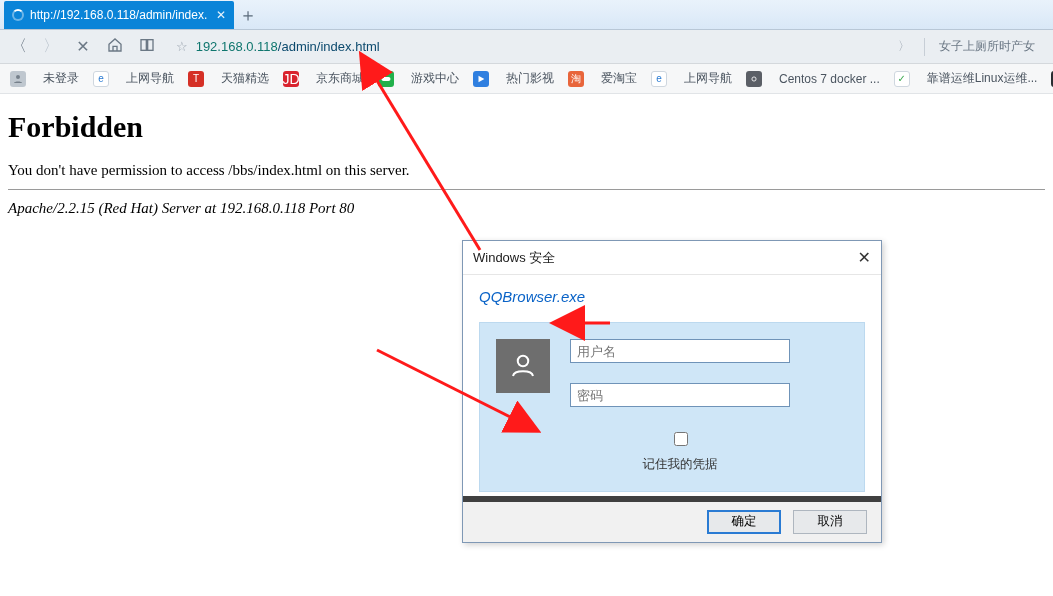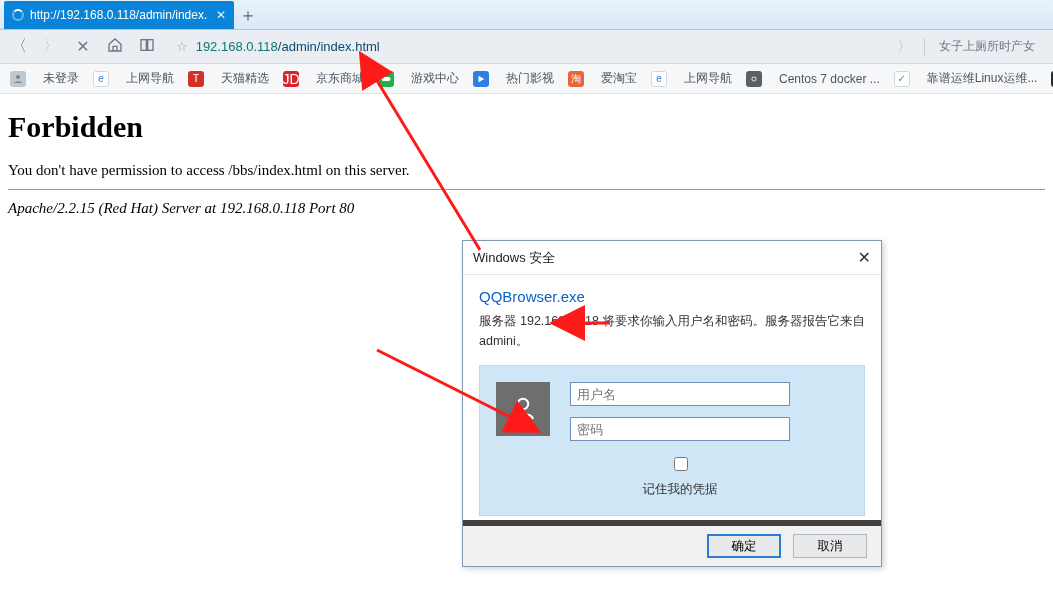--- a/index.html
+++ b/index.html
@@ -94,32 +94,32 @@
     font-family: "Microsoft YaHei","Segoe UI",sans-serif;
   }
   .dlg-title {
     height:34px; display:flex; align-items:center; padding:0 10px;
     font-size:13px; color:#1b1b1b; justify-content:space-between;
     border-bottom:1px solid #e6e6e6;
     gap:24px;
   }
   .dlg-close { font-size:16px; color:#333; cursor:pointer; }
   .dlg-body { padding:10px 16px 4px 16px; color:#333; font-size:12.5px; line-height:1.55; }
-  .dlg-app { color:#0a63c7; font-size:15px; margin-bottom:4px; }
+  .dlg-app { color:#0a63c7; font-size:15px; margin-bottom:4px;font-style:italic; }
   .dlg-msg { color:#333; }
   .dlg-warn { margin-top:14px; color:#333; }
   .cred {
     margin:14px 0 0 0; background:#cfe6f7; border:1px solid #bcd9ef;
     padding:16px; display:flex; gap:20px; align-items:flex-start;
   }
   .avatar {
     width:54px; height:54px; background:#6e6e6e; display:flex; align-items:center; justify-content:center;
   }
   .avatar svg { width:30px; height:30px; }
-  .fields { display:flex; flex-direction:column; gap:11px; }
+  .fields { display:flex; flex-direction:column; gap:20px; }
   .fields input {
     width:220px; height:24px; border:1px solid #6f93b8; padding:2px 6px;
     font-size:13px; font-family:inherit; outline:none;
   }
   .remember { display:flex; align-items:center; gap:6px; font-size:12.5px; color:#333; margin-top:2px;flex-direction:column; }
   .remember input { width:14px; height:14px; }
   .dlg-foot {
     height:46px; background:#f1f1f1; border-top:6px solid #404040;
     display:flex; align-items:center; justify-content:flex-end; gap:12px; padding:0 14px;
   }
@@ -246,21 +246,20 @@
   <p class="srv">Apache/2.2.15 (Red Hat) Server at 192.168.0.118 Port 80</p>
 </div>
 
 <div class="dialog">
   <div class="dlg-title">
     <span>Windows 安全</span>
     <span class="dlg-close">✕</span>
   </div>
   <div class="dlg-body">
     <div class="dlg-app">QQBrowser.exe</div>
-    <div class="dlg-msg">服务器 192.168.0.118 将要求你输入用户名和密码。服务器报告它来自 admini。</div>
 
     <div class="cred">
       <div class="avatar">
         <svg viewBox="0 0 24 24">
             <circle cx="12" cy="8" r="4.2" fill="none" stroke="#fff" stroke-width="1.6"></circle>
             <path d="M4 20c1-5 15-5 16 0" fill="none" stroke="#fff" stroke-width="1.6"></path>
           </svg>
       </div>
       <div class="fields">
         <input type="text" placeholder="用户名" style="">

